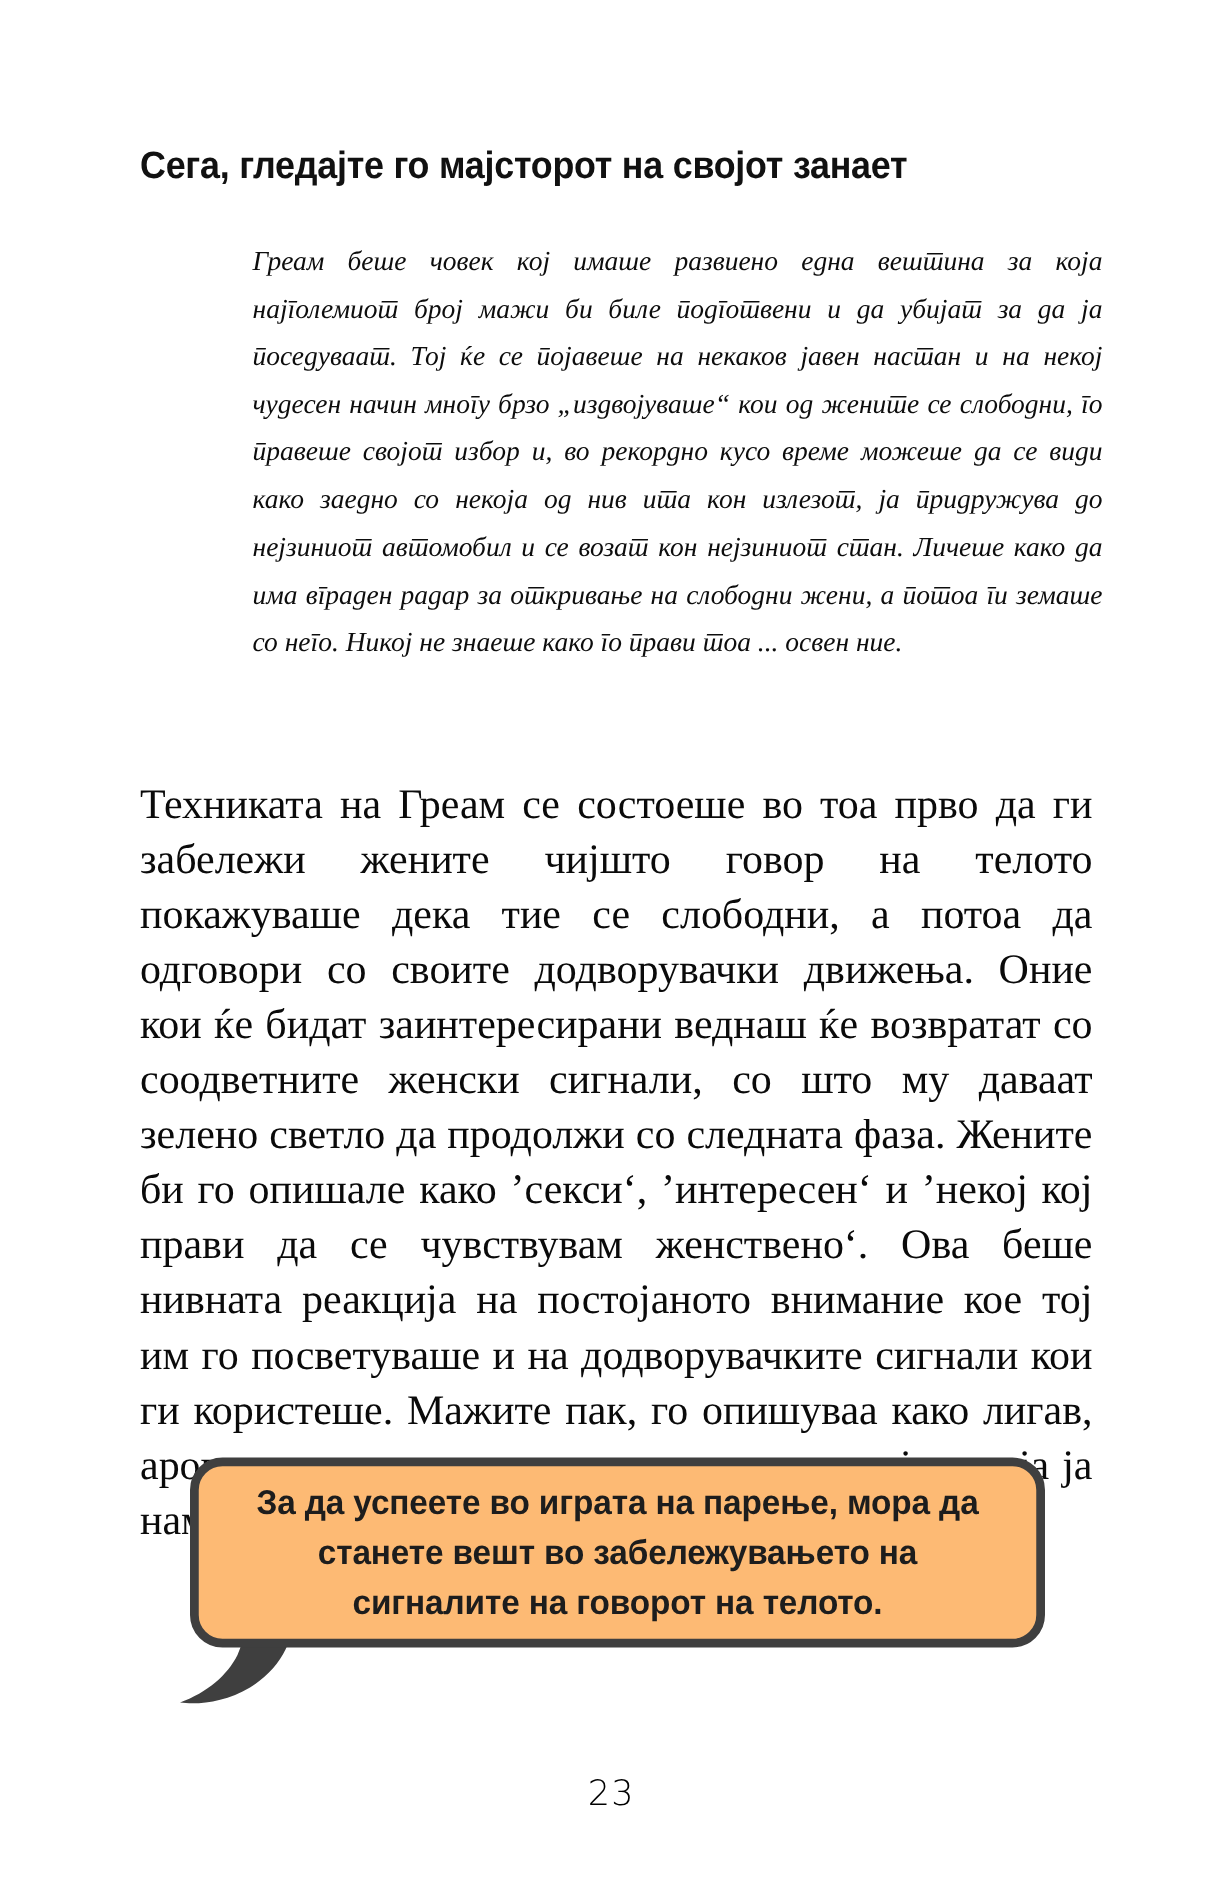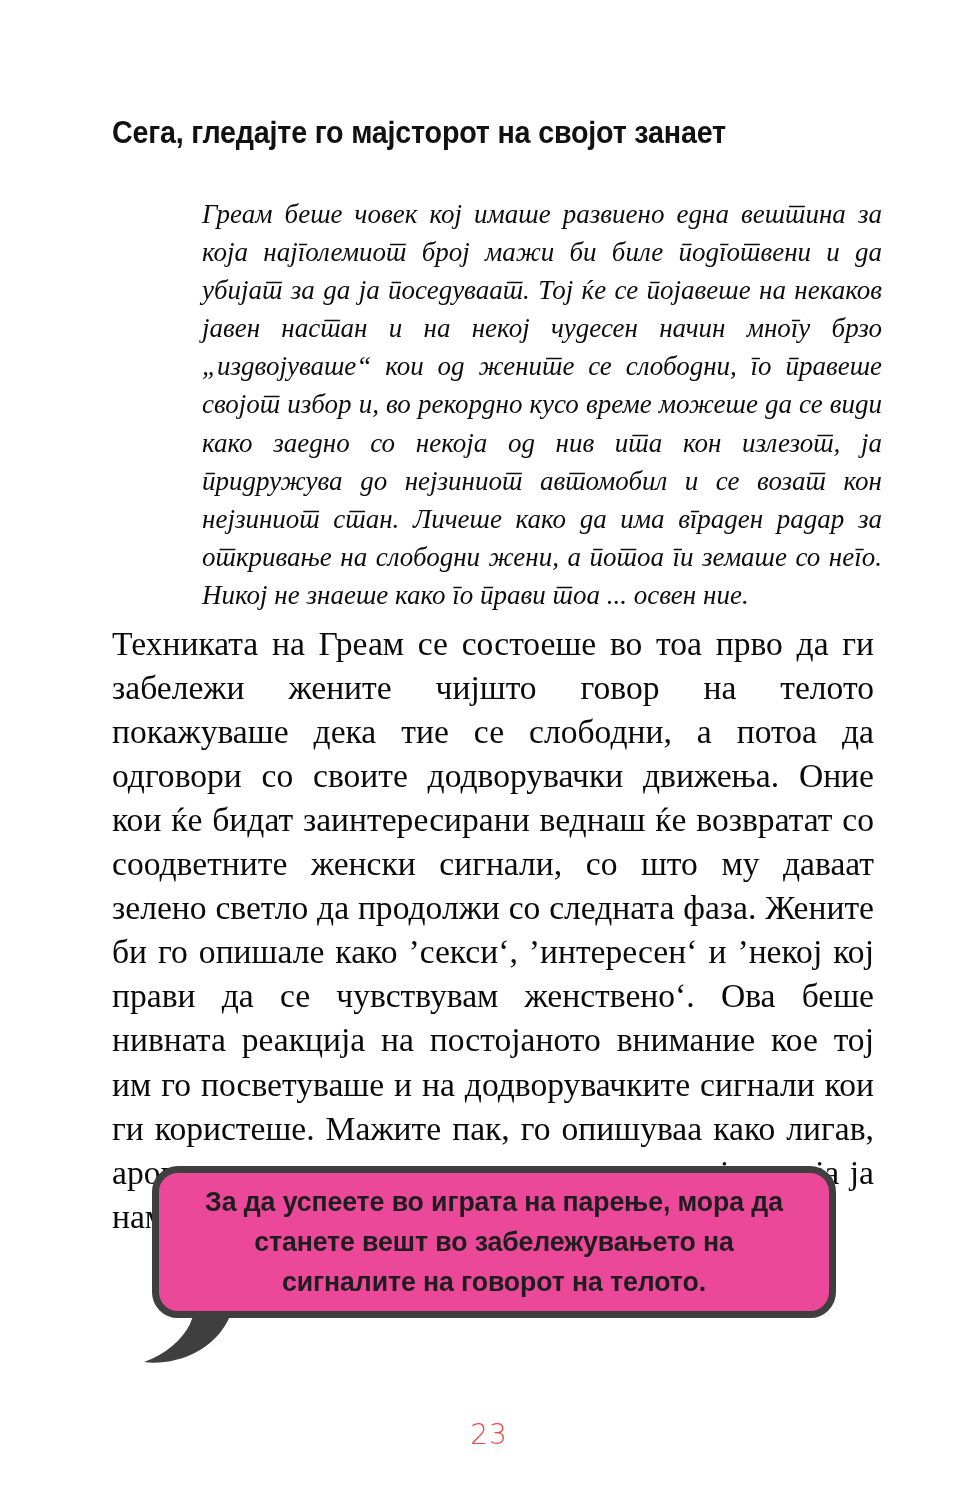--- a/index.html
+++ b/index.html
@@ -37,21 +37,21 @@
   }
 
   
   .quote-block {
     position: absolute;
     left: 162px;
     top: 168px;
     width: 680px;
     font-family: "Liberation Serif", "DejaVu Serif", serif;
     font-style: italic;
-    font-size: 27px;
+    font-size: 22px;
     line-height: 38.1px;
     color: #0d0d0d;
     text-align: justify;
     text-justify: inter-word;
     hyphens: manual;
   }
 
   
   .body-paragraph {
     position: absolute;
@@ -76,21 +76,21 @@
     height: 152px;
   }
 
   .callout-bubble {
     position: absolute;
     left: 0;
     top: 0;
     width: 100%;
     height: 100%;
     box-sizing: border-box;
-    background: #ec4899;
+    background: #fdba74;
     border: 7px solid #3f3f3f;
     border-radius: 26px;
     display: flex;
     align-items: center;
     justify-content: center;
     z-index: 2;
   }
 
   .callout-text {
     font-family: "Liberation Sans", "DejaVu Sans", sans-serif;
@@ -117,21 +117,21 @@
   
   .page-number {
     position: absolute;
     left: 0;
     top: 1418px;
     width: 978px;
     text-align: center;
     font-family: "DejaVu Sans", sans-serif;
     font-size: 28px;
     font-weight: 300;
-    color: #ef4444;
+    color: #000000;
     letter-spacing: 1px;
   }
 </style>
 </head>
 <body>
 
 <div class="page">
 
   <h1 class="chapter-heading">Сега, гледајте го мајсторот на својот занает</h1>
 

